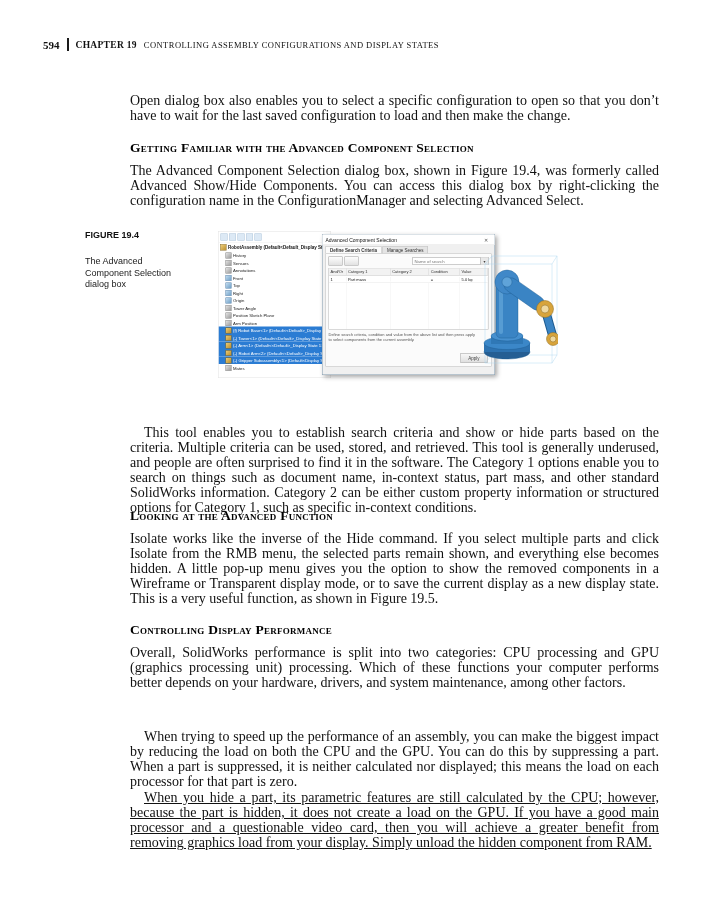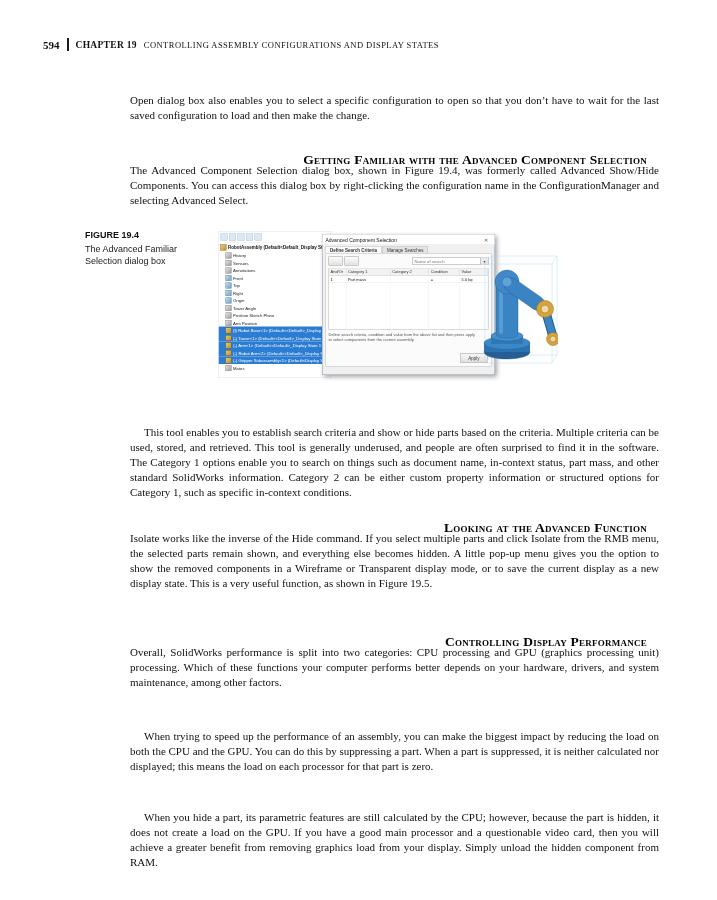--- a/index.html
+++ b/index.html
@@ -10,31 +10,31 @@
 
   
   .header { position:absolute; top:38px; left:43px; display:flex; align-items:center; gap:7px; }
   .page-num { font-weight:bold; font-size:11px; }
   .hdr-bar { width:2px; height:13px; background:#1a1a1a; }
   .chapter-label { font-weight:bold; font-size:9.5px; letter-spacing:.3px; }
   .chapter-title { font-size:8.5px; letter-spacing:.45px; }
 
   
   .block { position:absolute; left:130px; width:529px; }
-  p.body { margin:0; text-align:justify; font-size:11px; line-height:15.1px; }
+  p.body { margin:0; text-align:justify; font-size:14px; line-height:15.1px; }
   p.indent { text-indent:14px;margin-top:37px; }
   h2.sec {
-    margin:12px; font-weight:700; font-variant:small-caps;
-    font-size:13.5px; letter-spacing:.25px; color:#000;text-align:right;
+    margin:0; font-weight:700; font-variant:small-caps;
+    font-size:13.5px; letter-spacing:.25px; color:#000;
   }
 
   
   .figure { position:absolute; top:226px; left:85px; width:478px; height:156px; }
   .fig-caption { position:absolute; left:0; top:4px; width:96px; font-family:"Liberation Sans", sans-serif; }
-  .fig-label { font-weight:bold; font-size:9px; margin-bottom:4px; }
+  .fig-label { font-weight:bold; font-size:9px; margin-bottom:16px; }
   .fig-desc { font-size:9px; line-height:11.5px; color:#222; }
   .fig-canvas-wrap { position:absolute; left:133px; top:0; width:340px; height:156px; }
   .fig-canvas {
     width:680px; height:312px; transform:scale(.5); transform-origin:0 0;
     position:relative; font-family:"Liberation Sans", sans-serif;
   }
 
   
   .tree {
     position:absolute; left:0; top:10px; width:224px; height:292px;
@@ -102,21 +102,21 @@
   <div class="block" style="top:140px;">
     <h2 class="sec">Getting Familiar with the Advanced Component Selection</h2>
   </div>
   <div class="block" style="top:163px;">
     <p class="body">The Advanced Component Selection dialog box, shown in Figure 19.4, was formerly called Advanced Show/Hide Components. You can access this dialog box by right-clicking the configuration name in the ConfigurationManager and selecting Advanced Select.</p>
   </div>
 
   <div class="figure">
     <div class="fig-caption">
       <div class="fig-label">FIGURE 19.4</div>
-      <div class="fig-desc">The Advanced Familiar Selection dialog box</div>
+      <div class="fig-desc">The Advanced Component Selection dialog box</div>
     </div>
 
     <div class="fig-canvas-wrap">
       <div class="fig-canvas">
 
         <div class="tree">
           <div class="tree-toolbar">
             <i></i>
             <i></i>
             <i></i>
@@ -290,17 +290,17 @@
 
   <div class="block" style="top:622px;">
     <h2 class="sec">Controlling Display Performance</h2>
   </div>
   <div class="block" style="top:645px;">
     <p class="body">Overall, SolidWorks performance is split into two categories: CPU processing and GPU (graphics processing unit) processing. Which of these functions your computer performs better depends on your hardware, drivers, and system maintenance, among other factors.</p>
   </div>
   <div class="block" style="top:692px;">
     <p class="body indent">When trying to speed up the performance of an assembly, you can make the biggest impact by reducing the load on both the CPU and the GPU. You can do this by suppressing a part. When a part is suppressed, it is neither calculated nor displayed; this means the load on each processor for that part is zero.</p>
   </div>
-  <div class="block" style="top:773px;">
+  <div class="block" style="top:753px;text-decoration:underline;">
     <p class="body indent">When you hide a part, its parametric features are still calculated by the CPU; however, because the part is hidden, it does not create a load on the GPU. If you have a good main processor and a questionable video card, then you will achieve a greater benefit from removing graphics load from your display. Simply unload the hidden component from RAM.</p>
   </div>
 
 </div>
 
 </body></html>

